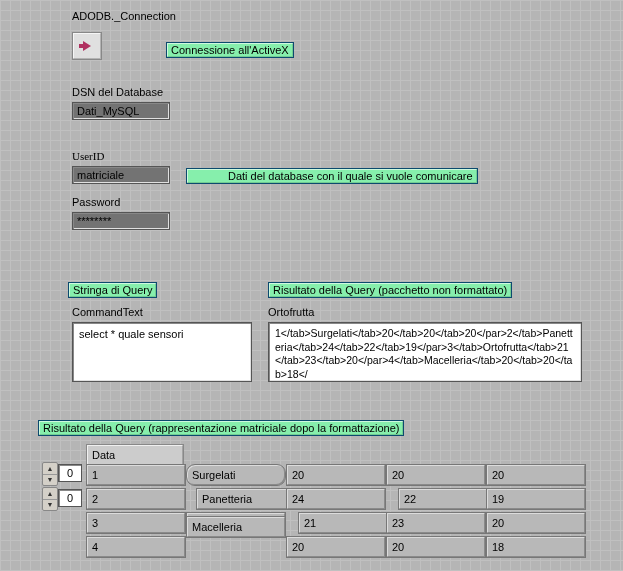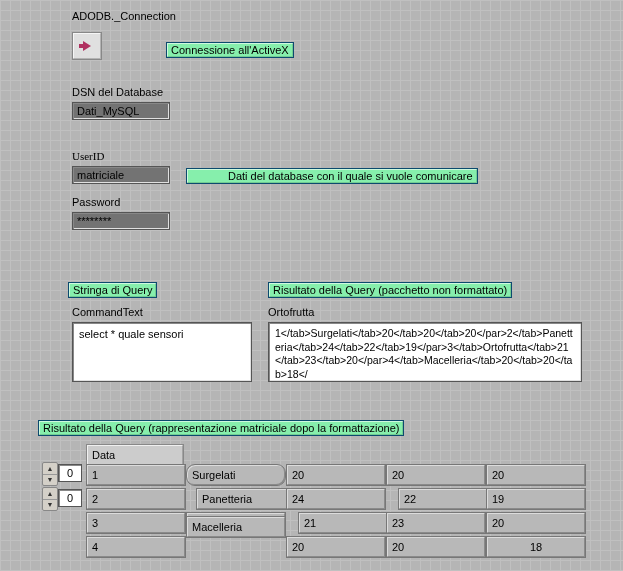--- a/index.html
+++ b/index.html
@@ -177,13 +177,13 @@
 <div class="tbl-cell" style="left:86px;  top:512px; width:88px;">3</div>
 <div class="tbl-cell" style="left:186px; top:512px; width:88px;">Ortofrutta</div>
 <div class="tbl-cell" style="left:286px; top:512px; width:88px;margin-left:12px;">21</div>
 <div class="tbl-cell" style="left:386px; top:512px; width:88px;">23</div>
 <div class="tbl-cell" style="left:486px; top:512px; width:88px;">20</div>
 
 <div class="tbl-cell" style="left:86px;  top:536px; width:88px;">4</div>
 <div class="tbl-cell" style="left:186px; top:516px; width:88px;">Macelleria</div>
 <div class="tbl-cell" style="left:286px; top:536px; width:88px;">20</div>
 <div class="tbl-cell" style="left:386px; top:536px; width:88px;">20</div>
-<div class="tbl-cell" style="left:486px; top:536px; width:88px;text-align:center;">18</div>
+<div class="tbl-cell" style="left:486px; top:536px; width:88px;">18</div>
 
 </body></html>

